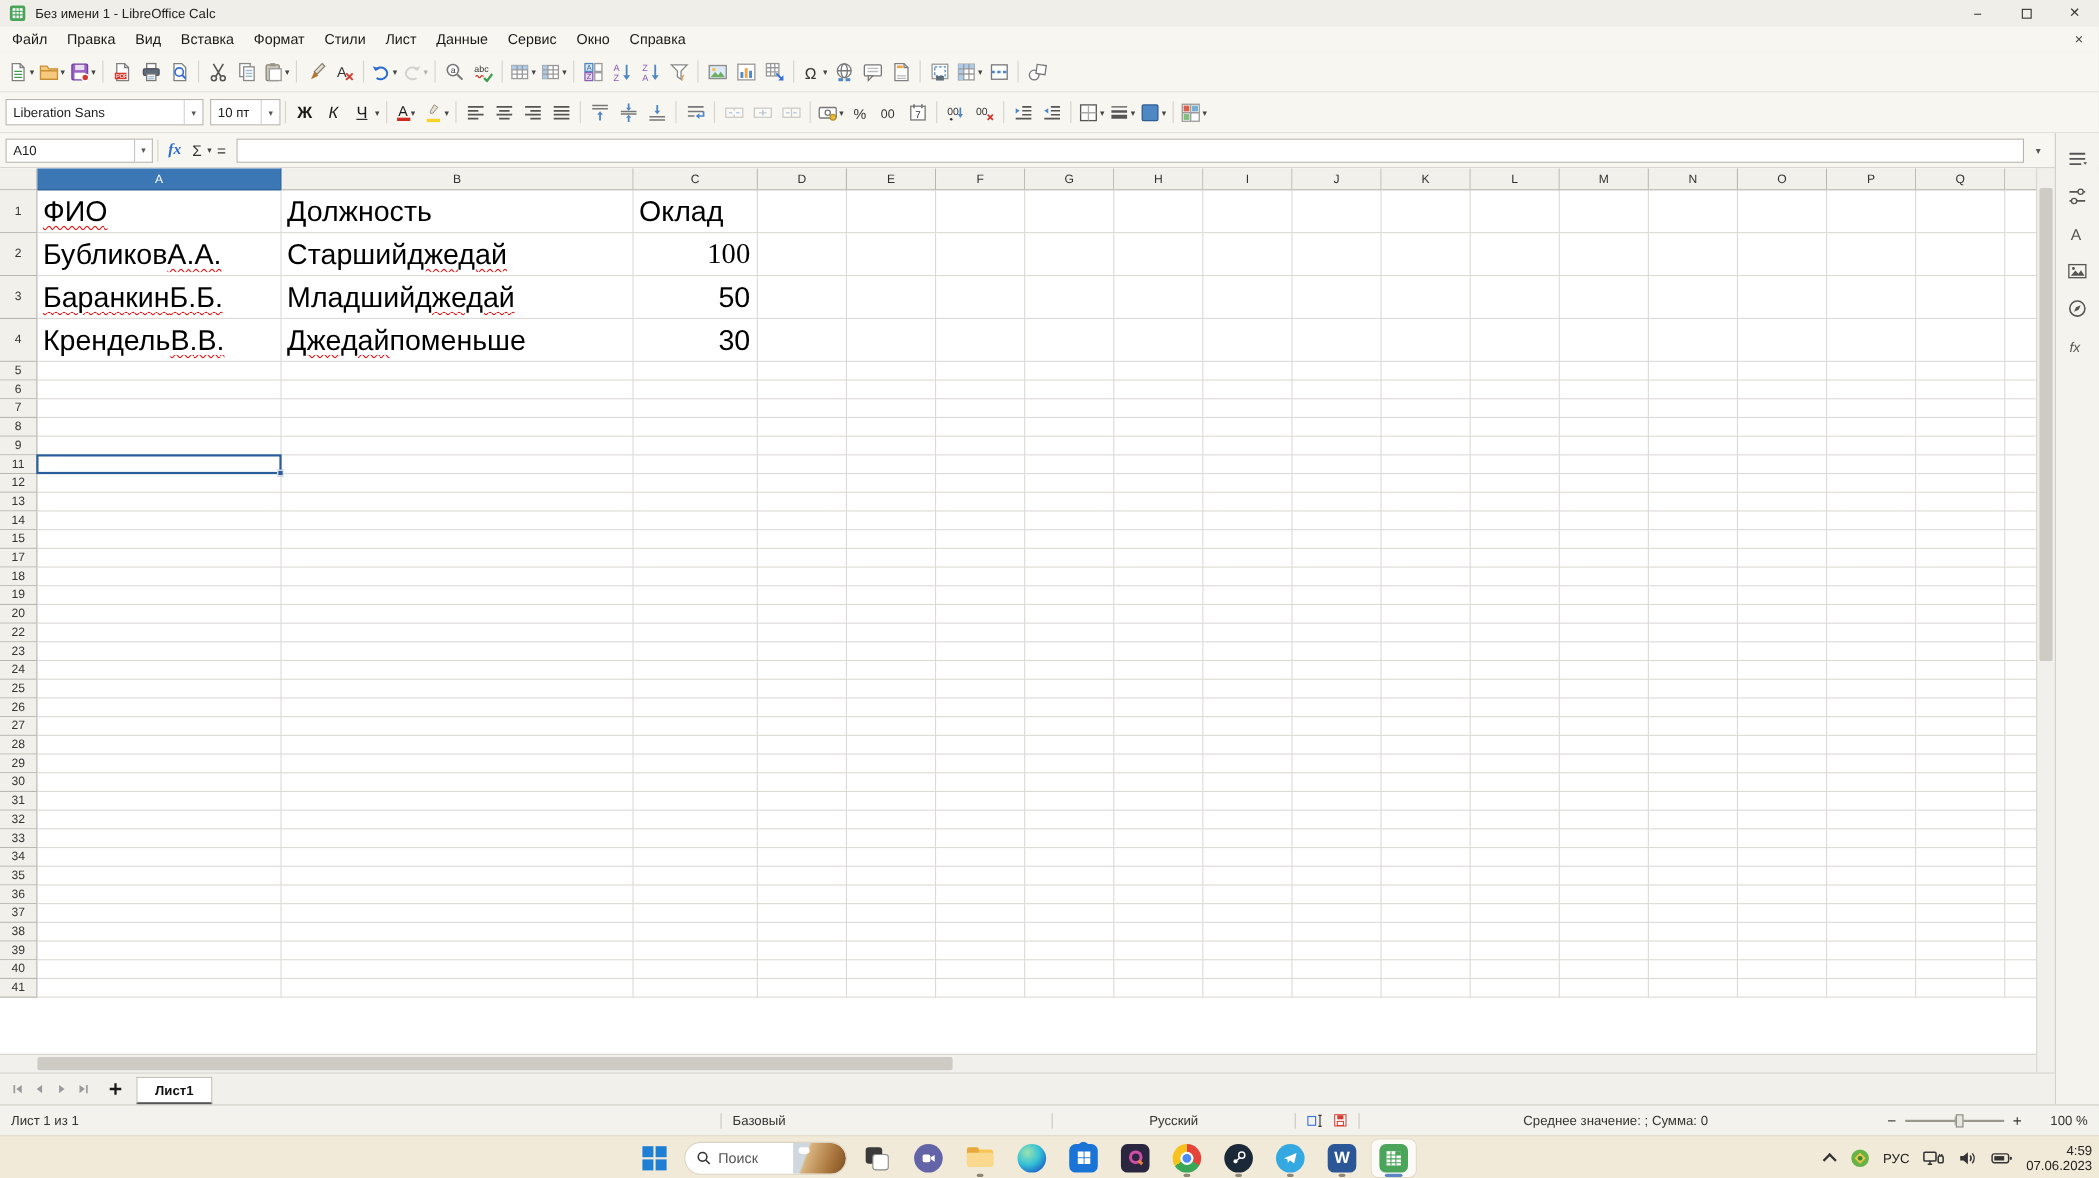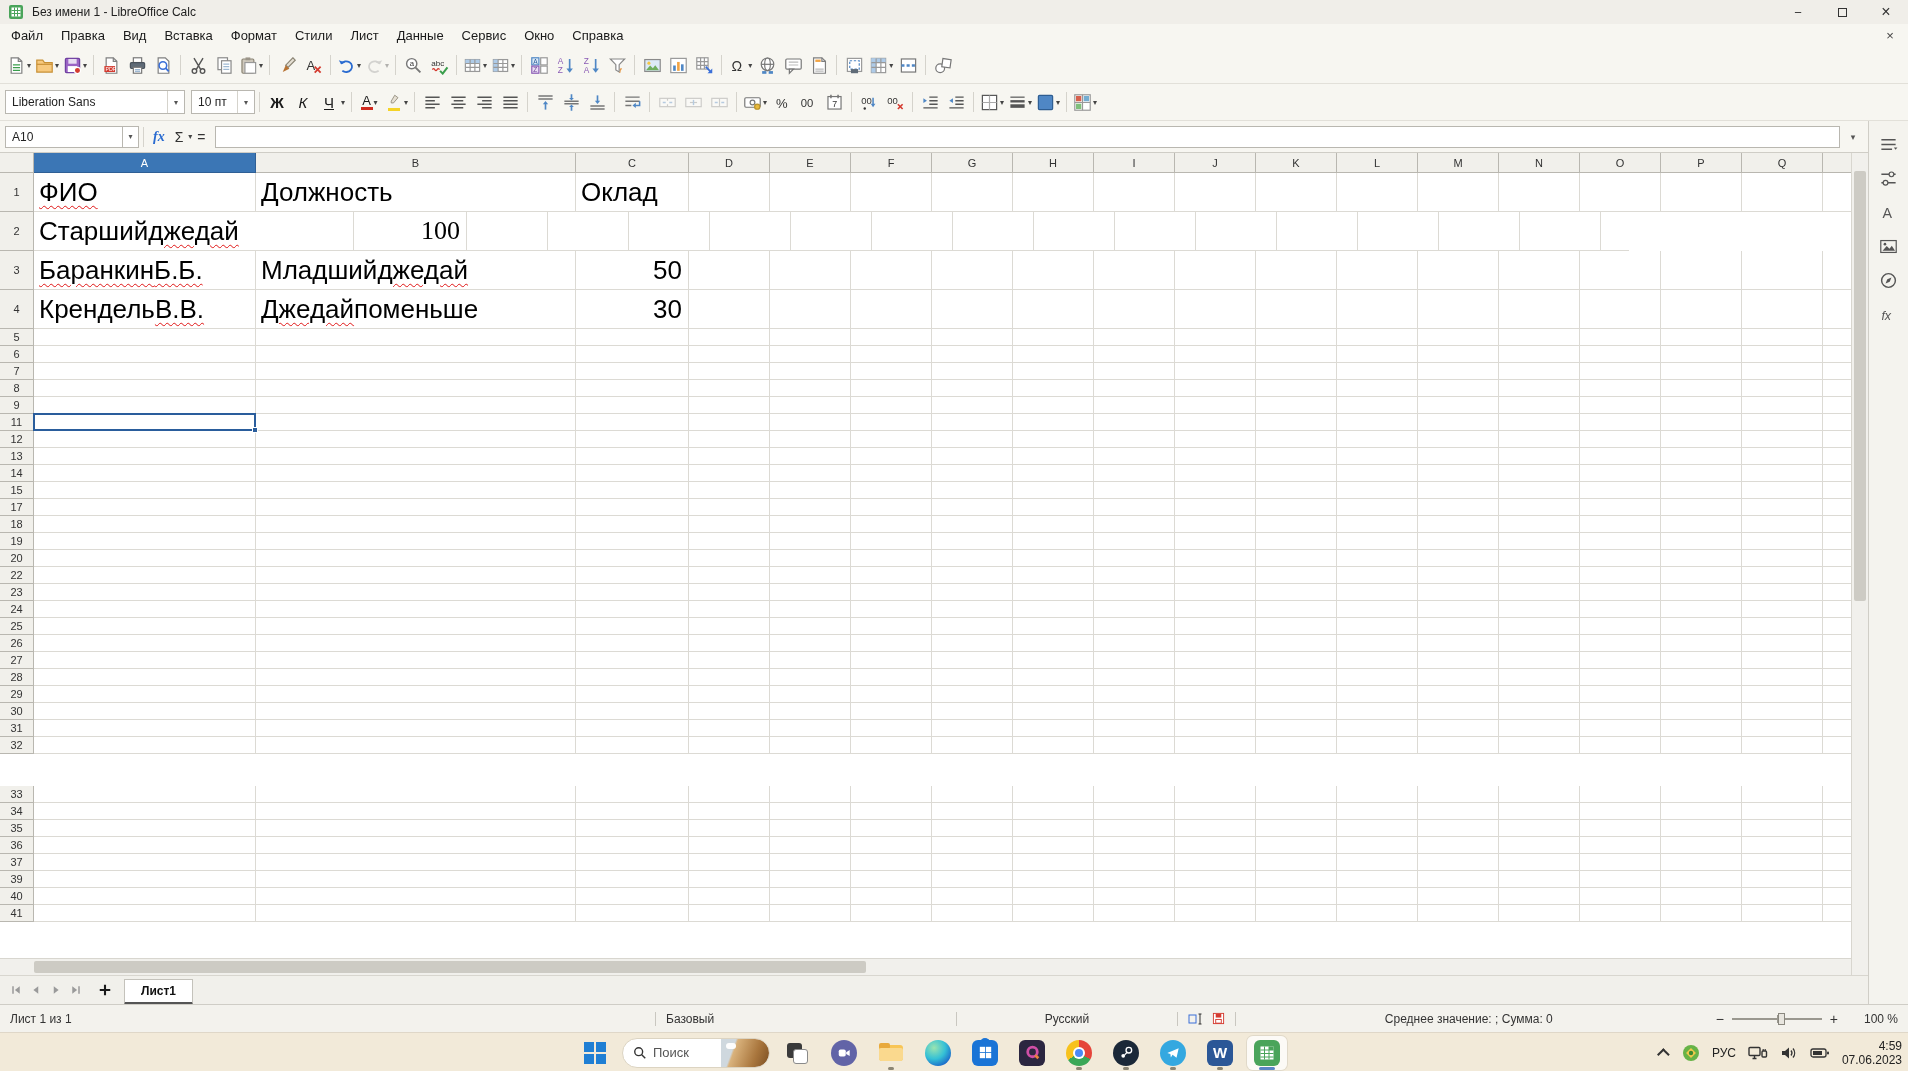--- a/index.html
+++ b/index.html
@@ -766,20 +766,24 @@
         <div class="gc" style="width: 81px; flex-basis: 81px;"></div>
         <div class="gc" style="width: 81px; flex-basis: 81px;"></div>
         <div class="gc" style="width: 81px; flex-basis: 81px;"></div>
         <div class="gc" style="width: 81px; flex-basis: 81px;"></div>
         <div class="gc" style="width: 81px; flex-basis: 81px;"></div>
         <div class="gc" style="width: 81px; flex-basis: 81px;"></div>
         <div class="gc" style="width: 28px; flex-basis: 28px; border-right: none;"></div>
       </div>
       <div class="grow" style="height: 39px;">
         <div class="rhc">2</div>
+        <div class="gc txt" style="width: 222px; flex-basis: 222px;">
+          <span>Бубликов </span>
+          <span class="miss">А.А.</span>
+        </div>
         <div class="gc txt" style="width: 320px; flex-basis: 320px;">
           <span>Старший </span>
           <span class="miss">джедай</span>
         </div>
         <div class="gc num" style="width: 113px; flex-basis: 113px; font-family: Liberation Serif, serif;">100</div>
         <div class="gc" style="width: 81px; flex-basis: 81px;"></div>
         <div class="gc" style="width: 81px; flex-basis: 81px;"></div>
         <div class="gc" style="width: 81px; flex-basis: 81px;"></div>
         <div class="gc" style="width: 81px; flex-basis: 81px;"></div>
         <div class="gc" style="width: 81px; flex-basis: 81px;"></div>
@@ -1367,21 +1371,21 @@
         <div class="gc" style="width: 81px; flex-basis: 81px;"></div>
         <div class="gc" style="width: 81px; flex-basis: 81px;"></div>
         <div class="gc" style="width: 81px; flex-basis: 81px;"></div>
         <div class="gc" style="width: 81px; flex-basis: 81px;"></div>
         <div class="gc" style="width: 81px; flex-basis: 81px;"></div>
         <div class="gc" style="width: 81px; flex-basis: 81px;"></div>
         <div class="gc" style="width: 81px; flex-basis: 81px;"></div>
         <div class="gc" style="width: 81px; flex-basis: 81px;"></div>
         <div class="gc" style="width: 28px; flex-basis: 28px; border-right: none;"></div>
       </div>
-      <div class="grow" style="height: 17px; margin-top: 32px;">
+      <div class="grow" style="height: 17px;">
         <div class="rhc">33</div>
         <div class="gc" style="width: 222px; flex-basis: 222px;"></div>
         <div class="gc" style="width: 320px; flex-basis: 320px;"></div>
         <div class="gc" style="width: 113px; flex-basis: 113px;"></div>
         <div class="gc" style="width: 81px; flex-basis: 81px;"></div>
         <div class="gc" style="width: 81px; flex-basis: 81px;"></div>
         <div class="gc" style="width: 81px; flex-basis: 81px;"></div>
         <div class="gc" style="width: 81px; flex-basis: 81px;"></div>
         <div class="gc" style="width: 81px; flex-basis: 81px;"></div>
         <div class="gc" style="width: 81px; flex-basis: 81px;"></div>
@@ -1453,20 +1457,41 @@
         <div class="gc" style="width: 81px; flex-basis: 81px;"></div>
         <div class="gc" style="width: 81px; flex-basis: 81px;"></div>
         <div class="gc" style="width: 81px; flex-basis: 81px;"></div>
         <div class="gc" style="width: 81px; flex-basis: 81px;"></div>
         <div class="gc" style="width: 81px; flex-basis: 81px;"></div>
         <div class="gc" style="width: 81px; flex-basis: 81px;"></div>
         <div class="gc" style="width: 28px; flex-basis: 28px; border-right: none;"></div>
       </div>
       <div class="grow" style="height: 17px;">
         <div class="rhc">37</div>
+        <div class="gc" style="width: 222px; flex-basis: 222px;"></div>
+        <div class="gc" style="width: 320px; flex-basis: 320px;"></div>
+        <div class="gc" style="width: 113px; flex-basis: 113px;"></div>
+        <div class="gc" style="width: 81px; flex-basis: 81px;"></div>
+        <div class="gc" style="width: 81px; flex-basis: 81px;"></div>
+        <div class="gc" style="width: 81px; flex-basis: 81px;"></div>
+        <div class="gc" style="width: 81px; flex-basis: 81px;"></div>
+        <div class="gc" style="width: 81px; flex-basis: 81px;"></div>
+        <div class="gc" style="width: 81px; flex-basis: 81px;"></div>
+        <div class="gc" style="width: 81px; flex-basis: 81px;"></div>
+        <div class="gc" style="width: 81px; flex-basis: 81px;"></div>
+        <div class="gc" style="width: 81px; flex-basis: 81px;"></div>
+        <div class="gc" style="width: 81px; flex-basis: 81px;"></div>
+        <div class="gc" style="width: 81px; flex-basis: 81px;"></div>
+        <div class="gc" style="width: 81px; flex-basis: 81px;"></div>
+        <div class="gc" style="width: 81px; flex-basis: 81px;"></div>
+        <div class="gc" style="width: 81px; flex-basis: 81px;"></div>
+        <div class="gc" style="width: 28px; flex-basis: 28px; border-right: none;"></div>
+      </div>
+      <div class="grow" style="height: 17px;">
+        <div class="rhc">38</div>
         <div class="gc" style="width: 222px; flex-basis: 222px;"></div>
         <div class="gc" style="width: 320px; flex-basis: 320px;"></div>
         <div class="gc" style="width: 113px; flex-basis: 113px;"></div>
         <div class="gc" style="width: 81px; flex-basis: 81px;"></div>
         <div class="gc" style="width: 81px; flex-basis: 81px;"></div>
         <div class="gc" style="width: 81px; flex-basis: 81px;"></div>
         <div class="gc" style="width: 81px; flex-basis: 81px;"></div>
         <div class="gc" style="width: 81px; flex-basis: 81px;"></div>
         <div class="gc" style="width: 81px; flex-basis: 81px;"></div>
         <div class="gc" style="width: 81px; flex-basis: 81px;"></div>

